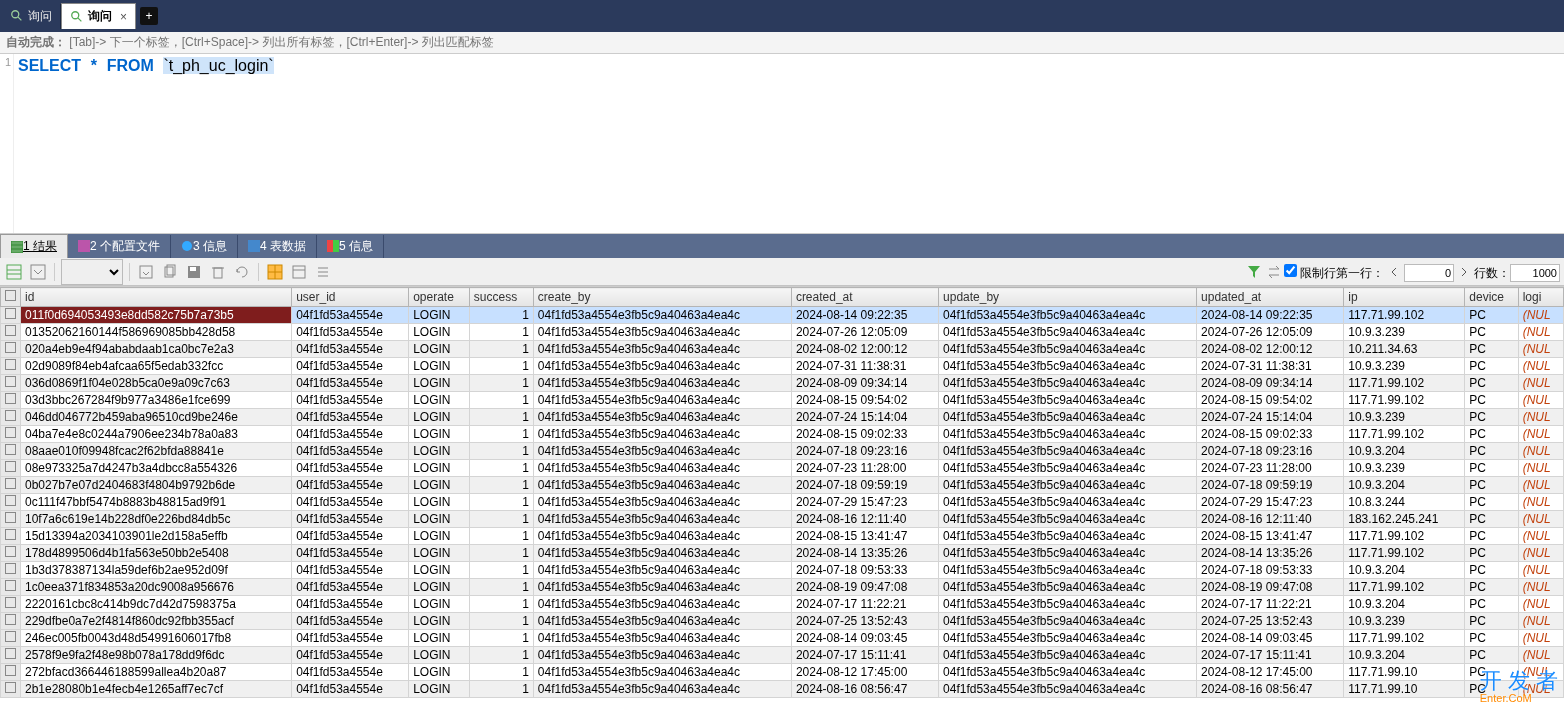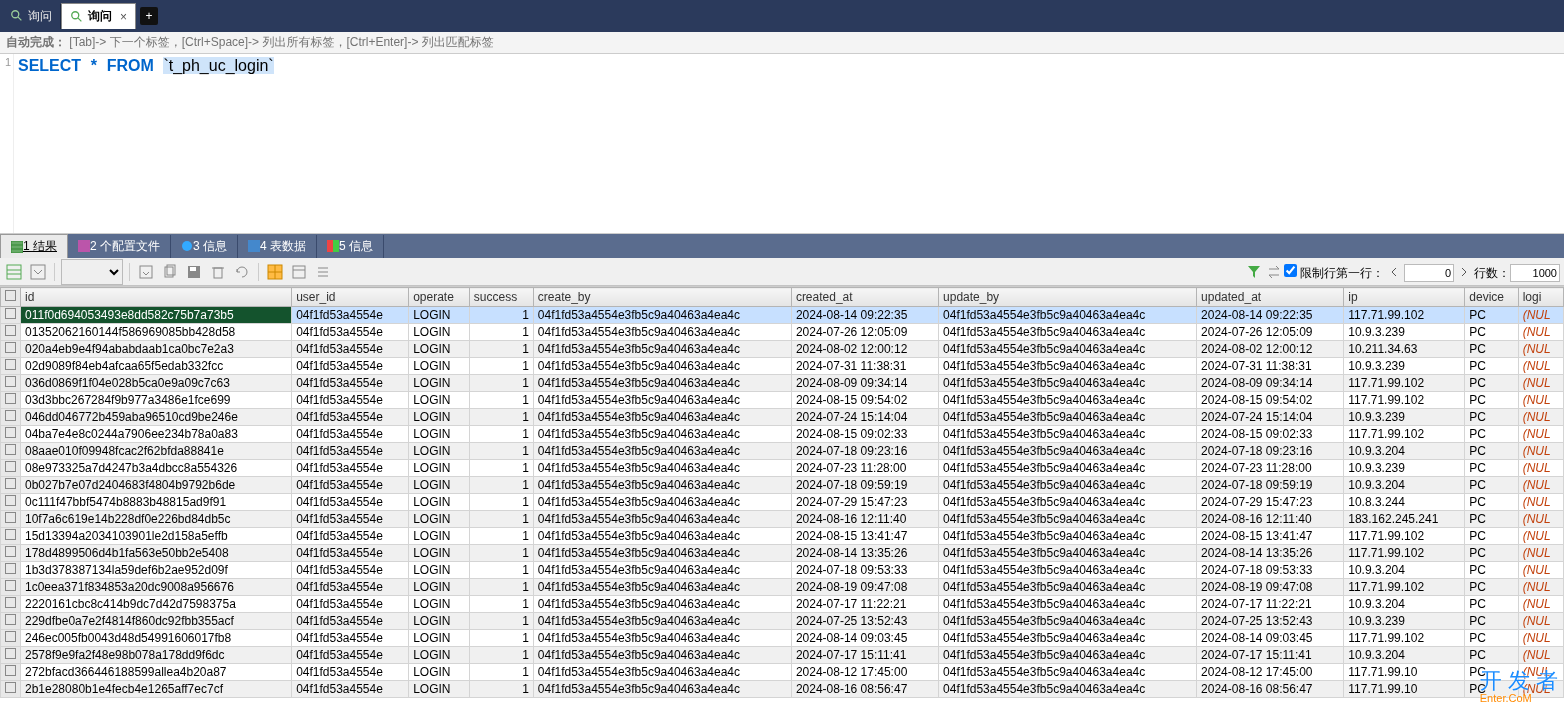--- a/index.html
+++ b/index.html
@@ -34,21 +34,21 @@
 .toolbar-right { margin-left: auto; display: flex; align-items: flex-end; font-size: 12px; }
 .row-input { width: 50px; height: 18px; border: 1px solid #bbb; font-size: 11px; padding: 0 2px; text-align: right; }
 
 .grid { overflow: auto; border-top: 1px solid #ccc; }
 table { border-collapse: collapse; font-family: Consolas, monospace; font-size: 12px; width: 100%; }
 th { background: linear-gradient(#f6f6f6,#e4e4e4); border: 1px solid #b4b4b4; padding: 2px 4px; text-align: left; font-weight: normal; color: #333; position: sticky; top: 0; font-size: 12px; }
 td { border: 1px solid #d4d4d4; padding: 1px 4px; white-space: nowrap; }
 tbody tr:nth-child(odd) { background: #f0f0f0; }
 tbody tr:nth-child(even) { background: #fff; }
 tbody tr.selected { background: #c7e0ff !important; }
-tbody tr.selected td.cell-id { background: #14532d; color: #fff; border: 1px dashed #222; }
+tbody tr.selected td.cell-id { background: #7f1d1d; color: #fff; border: 1px dashed #222; }
 .chk-cell { width: 18px; text-align: center; background: #e8e8e8 !important; }
 .chk { width: 11px; height: 11px; border: 1px solid #888; display: inline-block; }
 .null { font-style: italic; color: #c2410c; }
 .logo-overlay { position: fixed; right: 6px; bottom: 22px; font-size: 22px; font-weight: normal; font-family: "Microsoft YaHei"; color: #1a8cff; text-shadow: 0 0 2px #fff; pointer-events: none; }
 .logo-overlay .sub { font-size: 11px; color: #ff8a00; display: block; margin-top: -4px; }
 
 svg { display: block; }
 </style>
 </head>
 <body>

